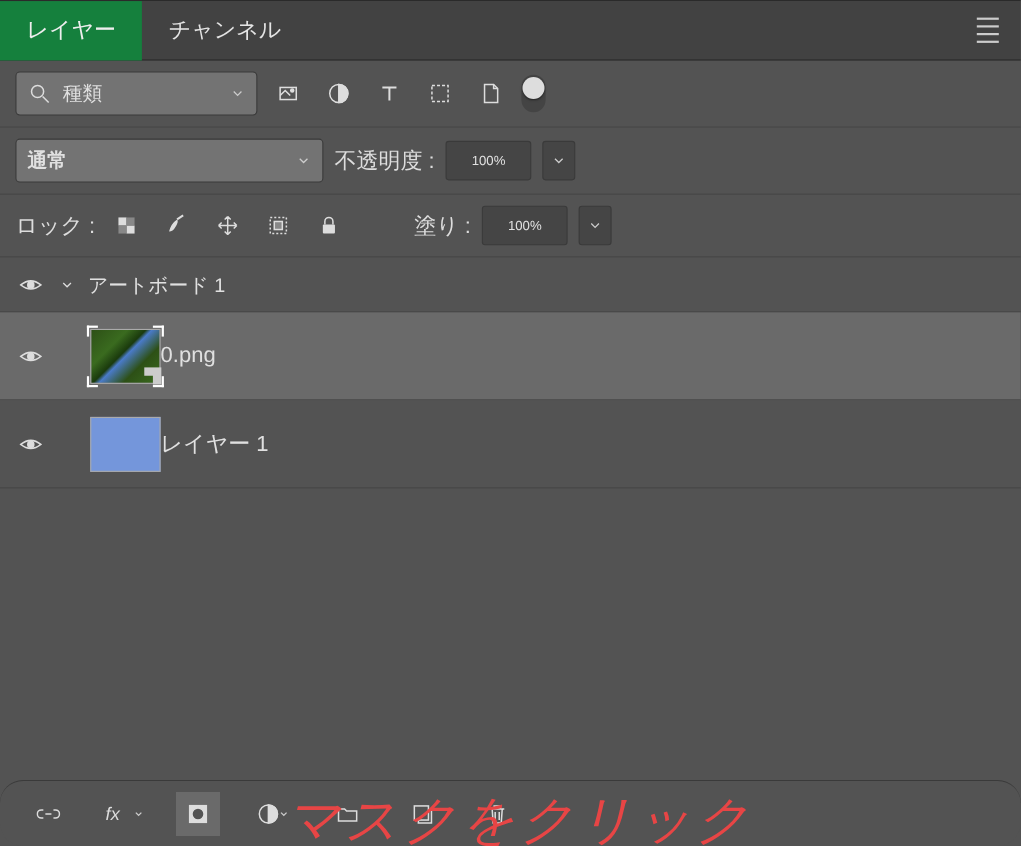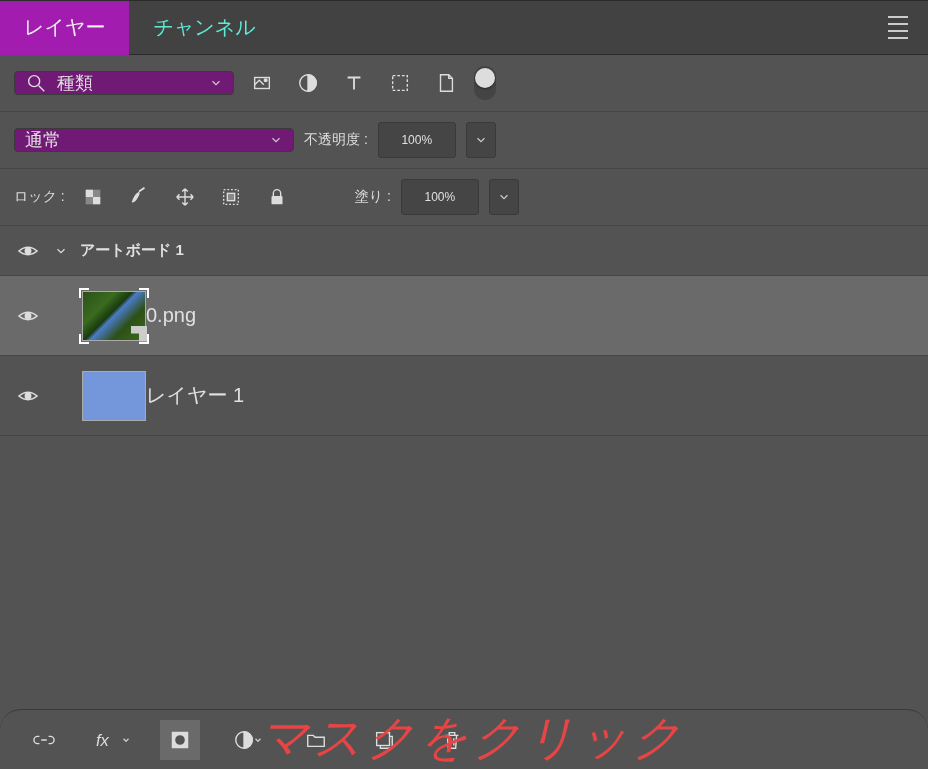--- a/index.html
+++ b/index.html
@@ -1,42 +1,42 @@
 <!DOCTYPE html>
 <html><head>
 <meta charset="utf-8">
 <style>
   * { box-sizing: border-box; margin: 0; padding: 0; font-family: "Hiragino Kaku Gothic Pro", "Yu Gothic", sans-serif; }
   body { background: #535353; color: #e0e0e0; width: 928px; height: 769px; overflow: hidden; position: relative; }
   .panel { background: #535353; width: 100%; height: 100%; display: flex; flex-direction: column; border-top: 1px solid #2a2a2a; }
   .tabs { display: flex; align-items: center; background: #424242; border-bottom: 1px solid #2a2a2a; height: 54px; padding-left: 0; }
-  .tab { padding: 0 24px; height: 54px; display: flex; align-items: center; font-size: 20px; color: #5eead4; cursor: pointer; }
-  .tab.active { background: #a21caf; color: #eee; }
+  .tab { padding: 0 24px; height: 54px; display: flex; align-items: center; font-size: 20px; color: #e5e5e5; cursor: pointer; }
+  .tab.active { background: #15803d; color: #eee; }
   .tab-menu { margin-left: auto; margin-right: 20px; display:flex; flex-direction:column; gap:5px; }
   .tab-menu span { width:20px; height:2px; background:#ccc; display:block; }
 
   .row { display:flex; align-items:center; padding: 10px 14px; gap:10px; border-bottom: 1px solid #464646; }
 
-  .select { background:#701a75; border:1px solid #3a3a3a; border-radius:4px; height:24px; display:flex; align-items:center; padding:0 10px; font-size:18px; gap:10px; }
+  .select { background:#737373; border:1px solid #3a3a3a; border-radius:4px; height:40px; display:flex; align-items:center; padding:0 10px; font-size:18px; gap:10px; }
   .select .chev { margin-left:auto; }
   .filter-select { width:220px; }
-  .blend-select { width:280px; }
+  .blend-select { width:280px;font-weight:bold; }
 
   .icon-svg { width:22px; height:22px; fill:none; stroke:#ddd; stroke-width:1.5; }
   .icon-btn { width:36px; height:36px; display:flex; align-items:center; justify-content:center; cursor:pointer; }
 
-  .label { font-size:14px; color:#ddd;text-align:center; }
+  .label { font-size:20px; color:#ddd;text-align:center; }
 
   .value-box { background:#454545; border:1px solid #3a3a3a; border-radius:3px; height:36px; width:78px; display:flex; align-items:center; justify-content:center; font-size:12px; }
   .drop-btn { width:30px; height:36px; background:#454545; border:1px solid #3a3a3a; border-radius:3px; display:flex; align-items:center; justify-content:center; }
 
   .layer-list { flex:1; position:relative; }
   .artboard-row { display:flex; align-items:center; height:50px; padding-left:14px; gap:12px; border-bottom:1px solid #464646; }
   .eye { width:28px; display:flex; justify-content:center; }
-  .artboard-title { font-weight:bold; font-size:15px; }
+  .artboard-title { font-weight:normal; font-size:18px; }
 
   .layer-row { display:flex; align-items:center; height:80px; padding-left:14px; gap:0; border-bottom:1px solid #464646; }
   .layer-row.selected { background:#6a6a6a; }
   .thumb { width:64px; height:50px; border:1px solid #aaa; background:#333; position:relative; }
   .thumb.smart::after { content:""; position:absolute; right:-2px; bottom:-2px; width:16px; height:16px; background:#ccc; clip-path: polygon(0 0, 100% 0, 100% 100%, 50% 100%, 50% 50%, 0 50%); }
   .thumb-corner { position:absolute; width:10px; height:10px; border:2px solid #fff; }
   .thumb-corner.tl { top:-4px; left:-4px; border-right:none; border-bottom:none; }
   .thumb-corner.tr { top:-4px; right:-4px; border-left:none; border-bottom:none; }
   .thumb-corner.bl { bottom:-4px; left:-4px; border-right:none; border-top:none; }
   .thumb-corner.br { bottom:-4px; right:-4px; border-left:none; border-top:none; }

